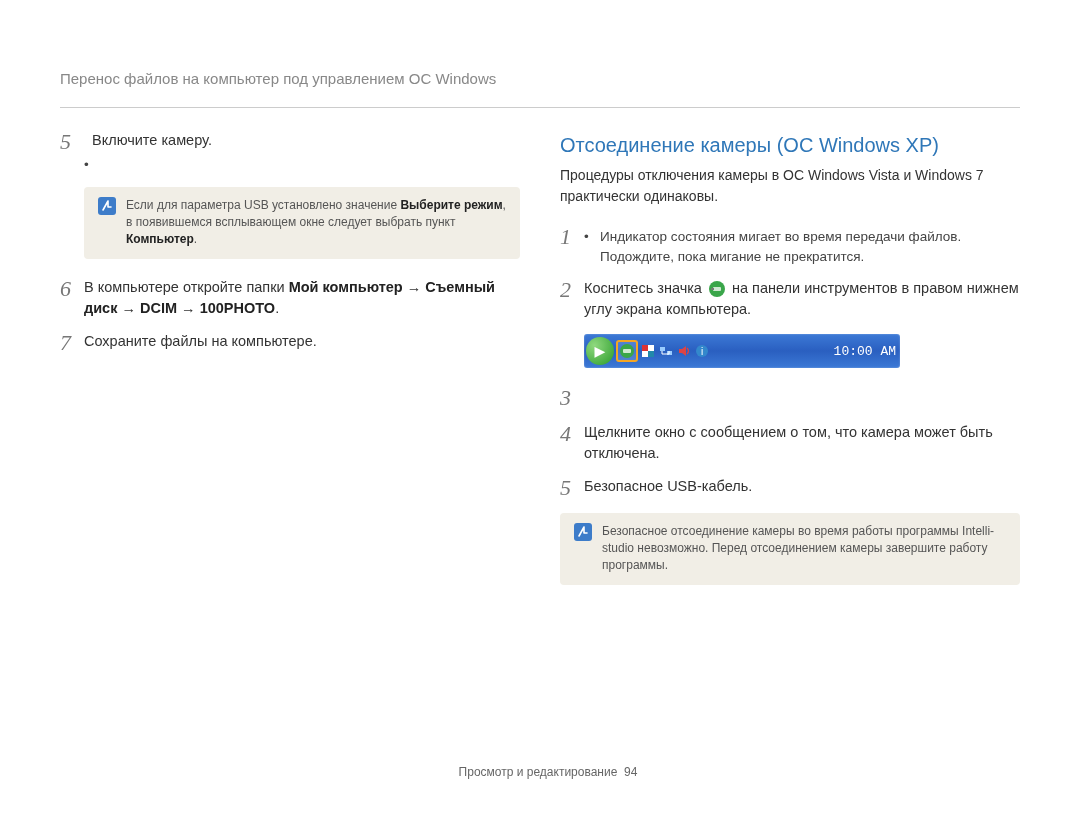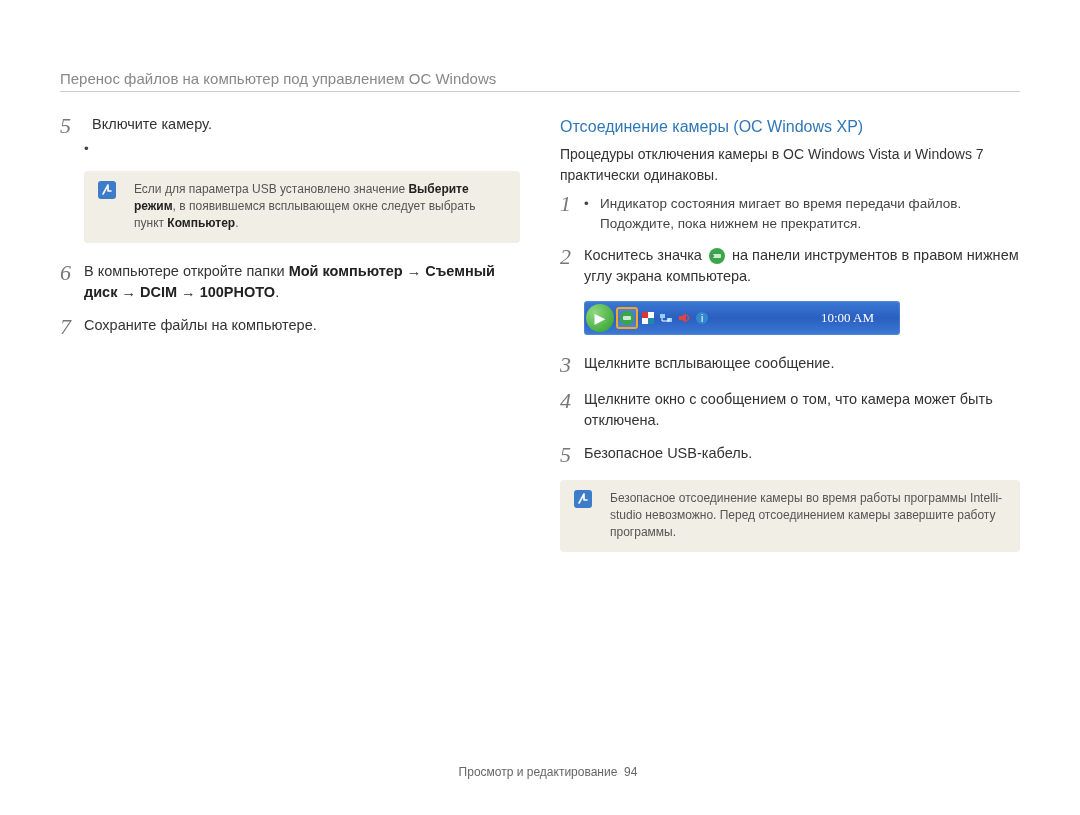--- a/index.html
+++ b/index.html
@@ -13,21 +13,21 @@
     box-sizing: border-box;
     position: relative;
   }
   .page {
     padding: 70px 60px 0 60px;
   }
   .header {
     color: #888;
     font-size: 15px;
     border-bottom: 1px solid #ccc;
-    padding-bottom: 4px;
+    padding-bottom: 20px;
     margin-bottom: 22px;
   }
   .columns {
     display: flex;
     gap: 40px;
   }
   .col {
     flex: 1;
   }
   .step {
@@ -63,49 +63,49 @@
   .bullet .dot {
     width: 16px;
     flex-shrink: 0;
   }
   .note-box {
     background: #f1eee6;
     border-radius: 4px;
     padding: 10px 14px;
     margin: 12px 0 18px 24px;
     display: flex;
-    gap: 18px;
+    gap: 10px;
     align-items: flex-start;
   }
   .note-box-full {
     margin-left: 0;
   }
   .note-icon {
     width: 18px;
     height: 18px;
     flex-shrink: 0;
   }
   .note-icon svg { width: 18px; height: 18px; }
   .note-text {
     font-size: 12px;
     line-height: 1.45;
     color: #555;
   }
   b { font-weight: bold; color: #222; }
   .arrow { font-family: Arial; }
   .section-title {
     color: #2f77b8;
-    font-size: 16px;
+    font-size: 20px;
     font-weight: 400;
     margin: 4px 0 8px 0;
   }
   .intro {
     font-size: 14px;
     color: #333;
-    margin-bottom: 6px;
+    margin-bottom: 18px;
     line-height: 1.5;
   }
   .inline-icon {
     display: inline-block;
     vertical-align: middle;
     width: 18px; height: 18px;
     margin: 0 2px;
   }
   .taskbar {
     margin: 14px 0 18px 24px;
@@ -144,24 +144,24 @@
     border: 2px solid #f5a623;
     border-radius: 3px;
     padding: 1px;
     background: rgba(255,255,255,0.15);
     display: inline-flex;
     align-items: center;
     justify-content: center;
   }
   .taskbar .clock {
     position: absolute;
-    right: 26px;
+    right: 4px;
     color: #fff;
     font-size: 13px;
-    font-family: Liberation Serif, serif;
+    font-family: Liberation Mono, monospace;
   }
   .footer {
     position: absolute;
     bottom: 36px;
     left: 0;
     right: 0;
     text-align: center;
     font-size: 12px;
     color: #666;
     padding-left: 16px;
@@ -215,21 +215,21 @@
 
     <div class="col">
       <div class="section-title">Отсоединение камеры (ОС Windows XP)</div>
       <div class="intro">Процедуры отключения камеры в ОС Windows Vista и Windows 7 практически одинаковы.</div>
 
       <div class="step">
         <div class="step-num">1</div>
         <div class="step-body">
           <div class="bullet">
             <span class="dot">•</span>
-            <span>Индикатор состояния мигает во время передачи файлов. Подождите, пока нижнем не прекратится.</span>
+            <span>Индикатор состояния мигает во время передачи файлов. Подождите, пока мигание не прекратится.</span>
           </div>
         </div>
       </div>
 
       <div class="step">
         <div class="step-num">2</div>
         <div class="step-body">
           <span>Коснитесь значка </span>
           <span class="inline-icon">
             <svg viewBox="0 0 18 18">
@@ -270,21 +270,20 @@
           <span class="ticon"><svg viewBox="0 0 16 16">
                 <circle cx="8" cy="8" r="6" fill="#38c"></circle>
                 <text x="8" y="12" text-anchor="middle" font-size="10" fill="#fff" font-family="Arial">i</text>
               </svg></span>
         </div>
         <div class="clock">10:00 AM</div>
       </div>
 
       <div class="step">
         <div class="step-num">3</div>
-        <div class="step-body">Щелкните всплывающее сообщение.</div>
       </div>
 
       <div class="step">
         <div class="step-num">4</div>
         <div class="step-body">Щелкните окно с сообщением о том, что камера может быть отключена.</div>
       </div>
 
       <div class="step">
         <div class="step-num">5</div>
         <div class="step-body">Безопасное USB-кабель.</div>

